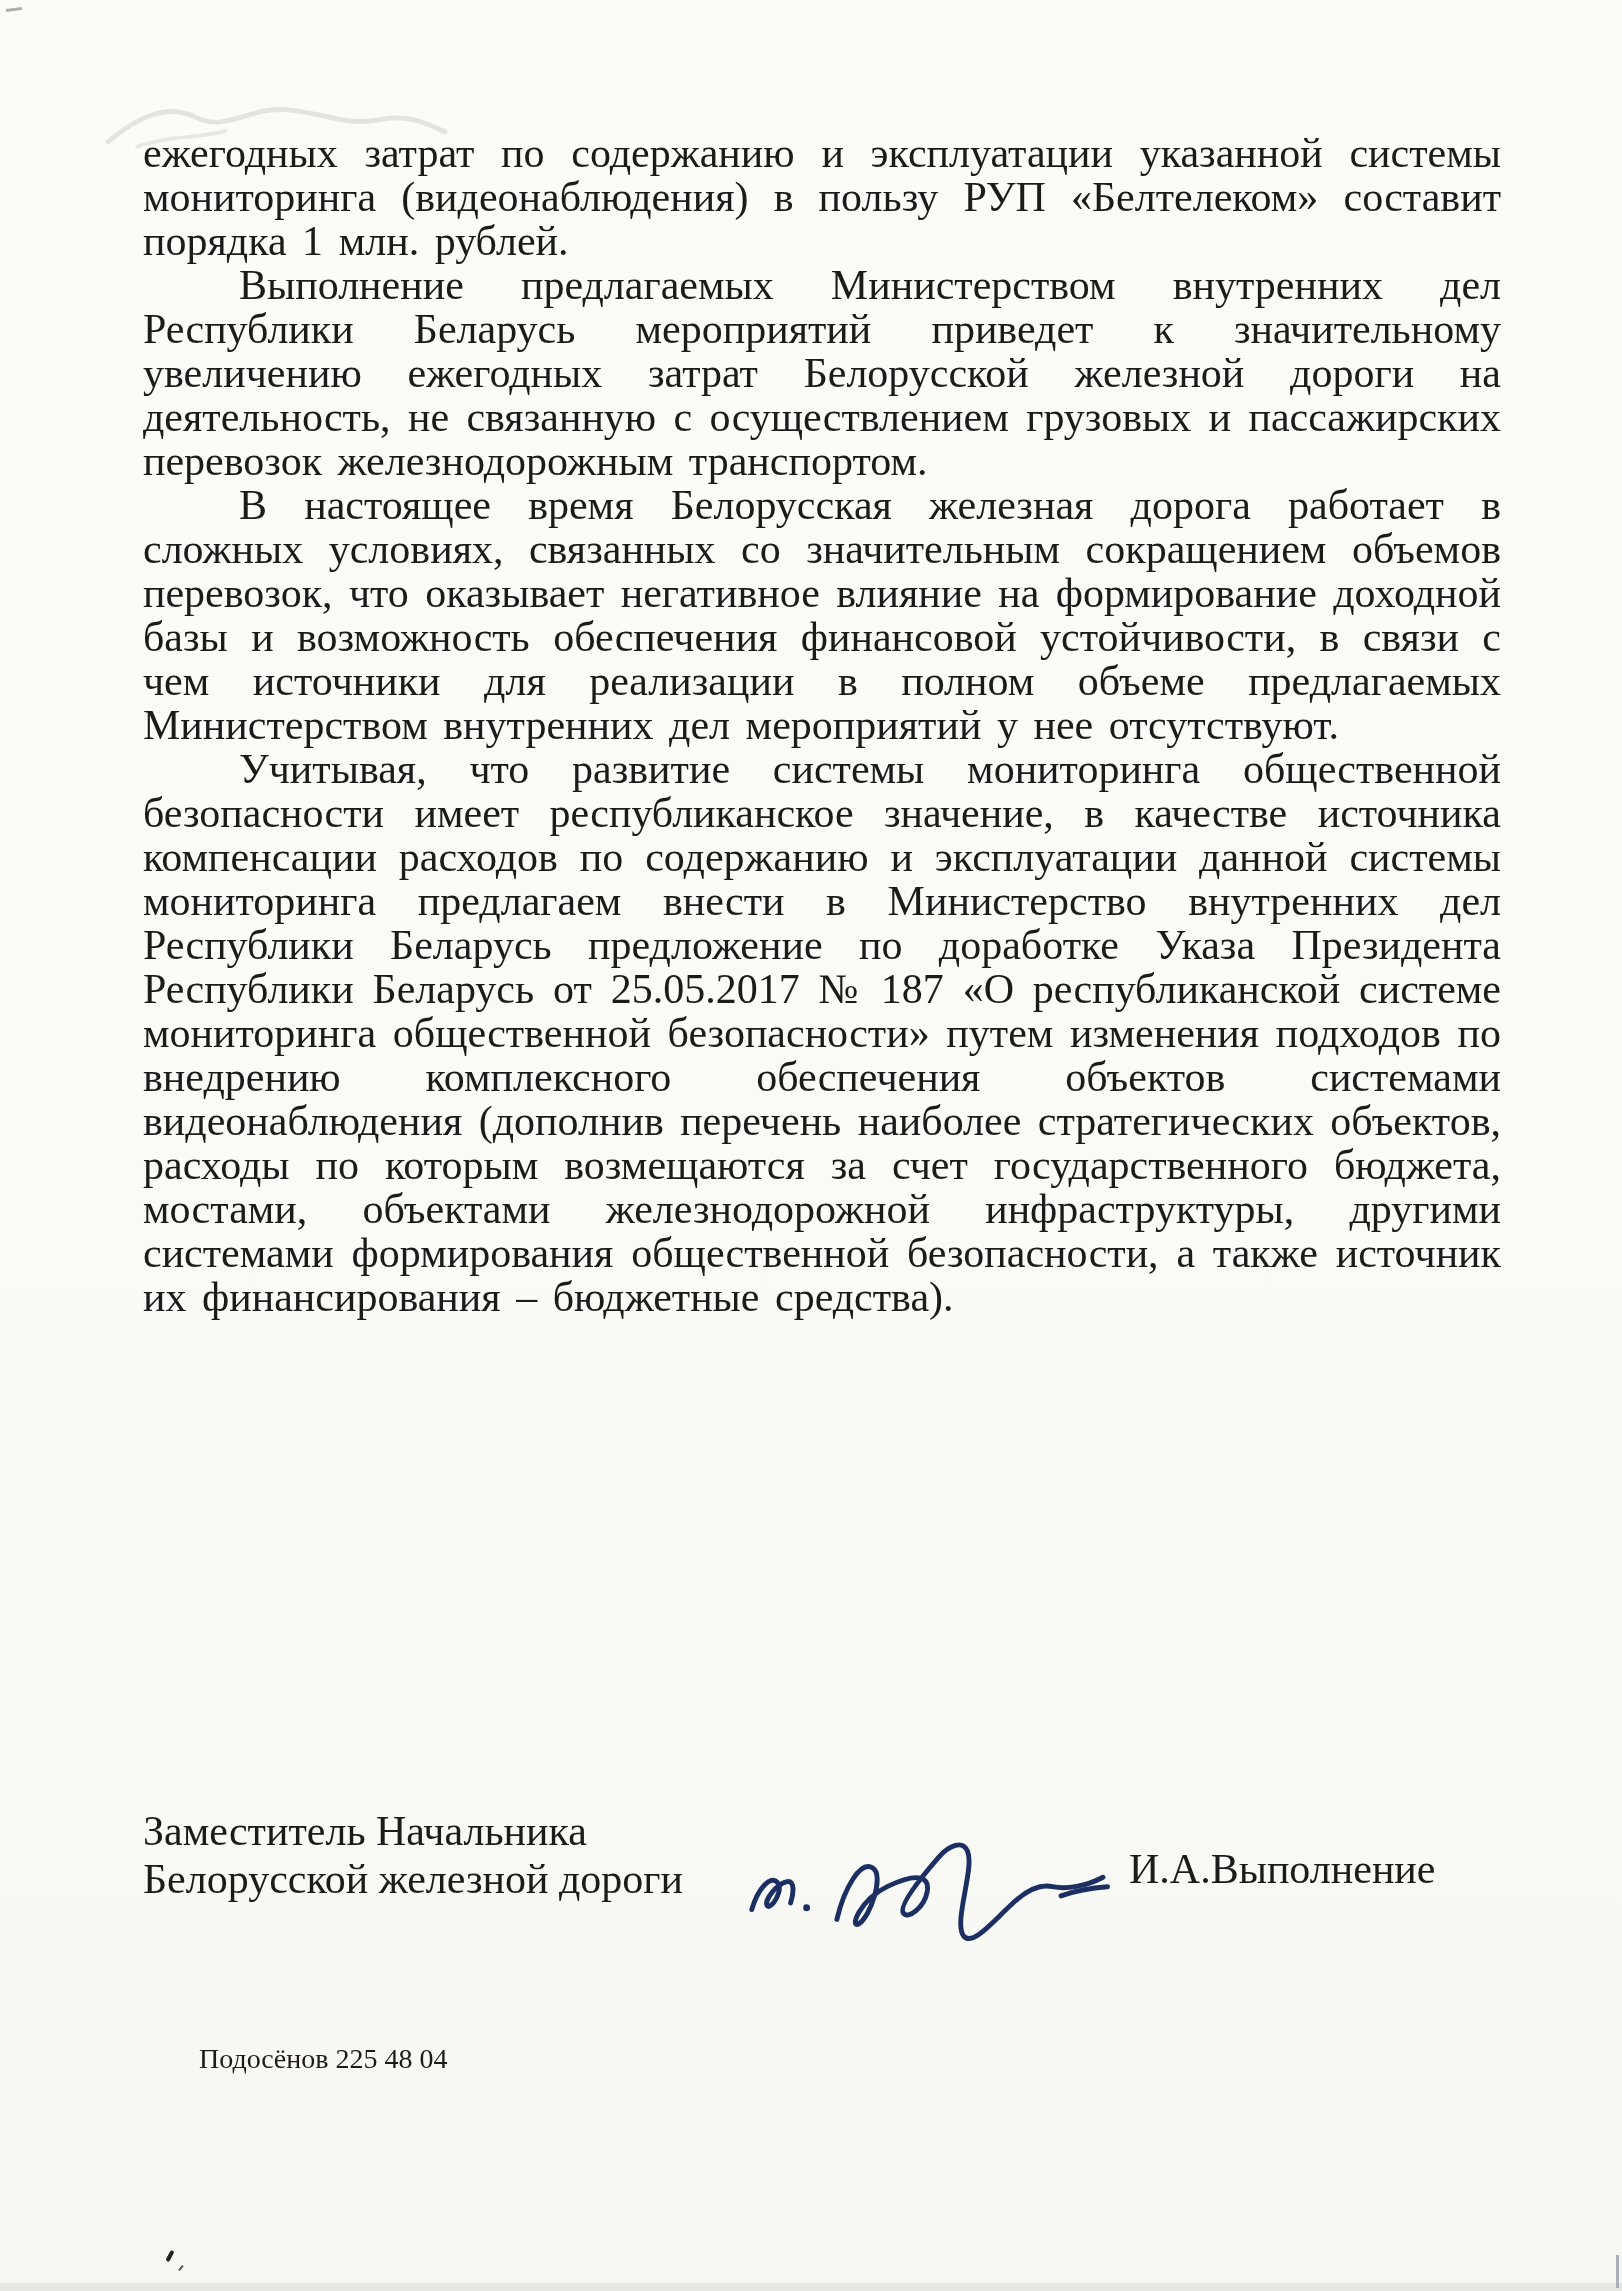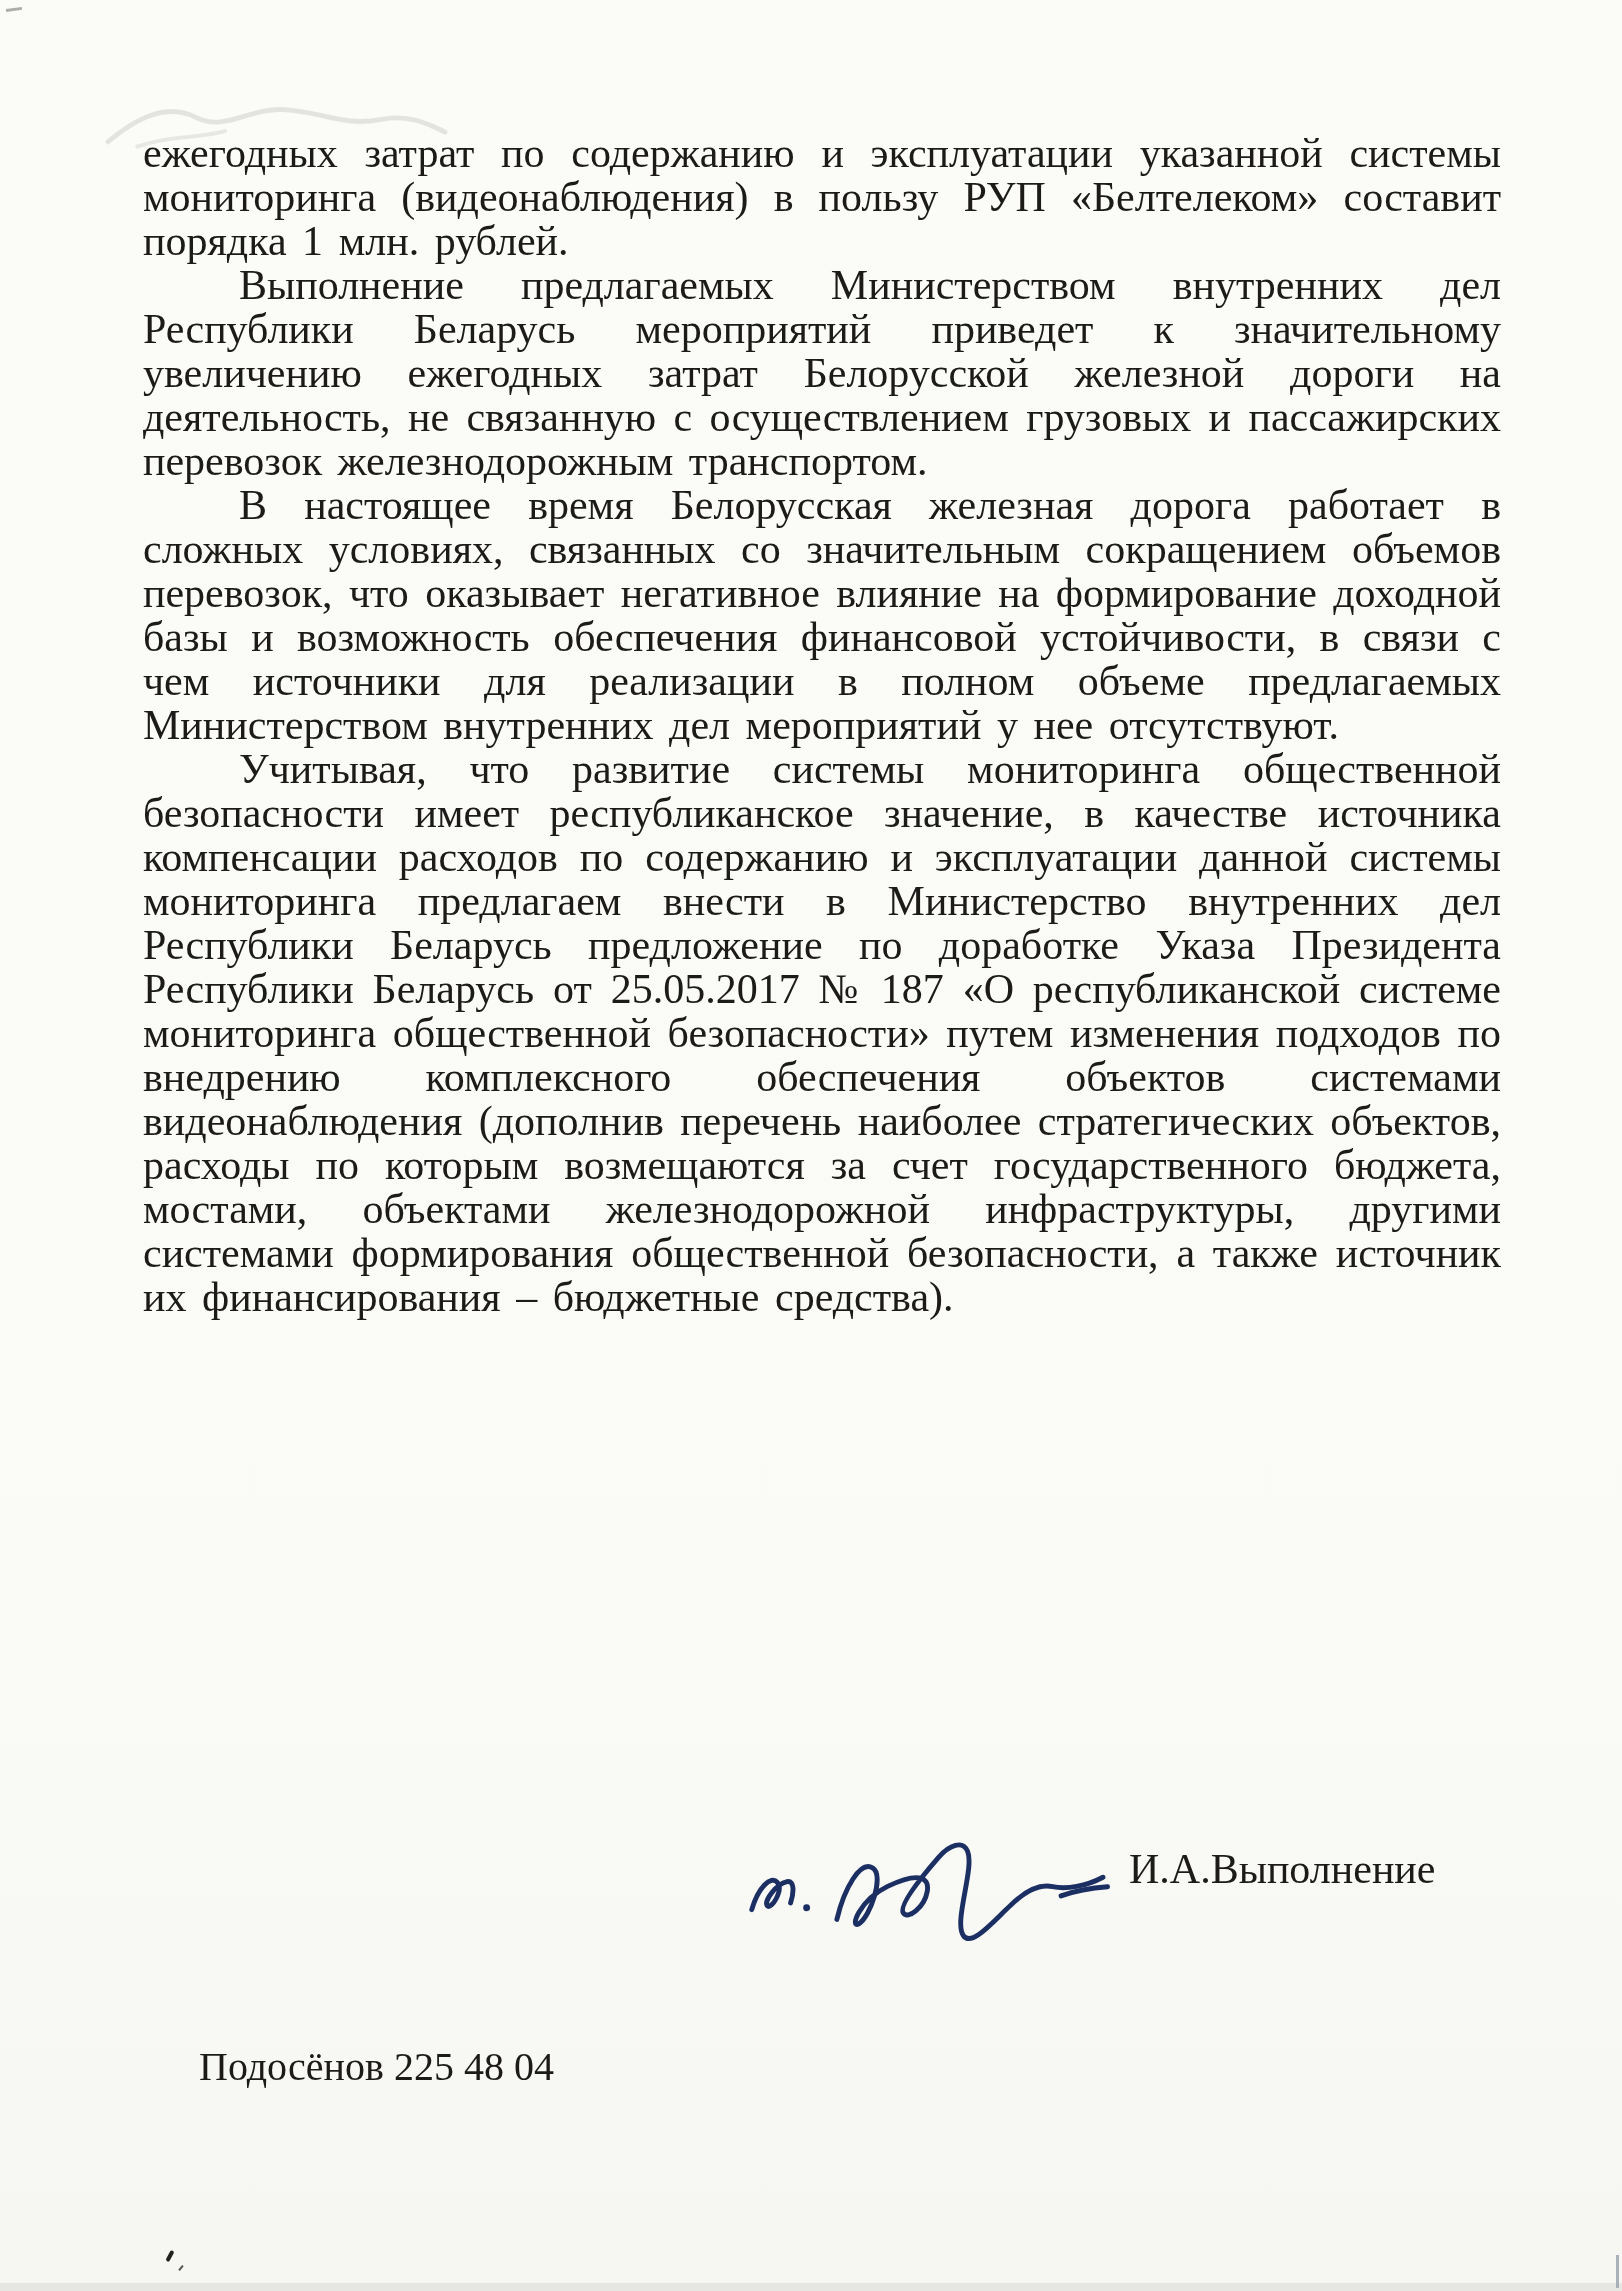--- a/index.html
+++ b/index.html
@@ -52,21 +52,21 @@
     position: absolute;
     left: 737px;
     top: 1815px;
     width: 382px;
     height: 147px;
   }
   .footer-contact {
     position: absolute;
     left: 199px;
     top: 2043px;
-    font-size: 40px;
+    font-size: 28px;
     white-space: nowrap;
   }
   .pencil-scribble {
     position: absolute;
     left: 78px;
     top: 49px;
     width: 392px;
     height: 127px;
     opacity: 0.35;
   }
@@ -128,20 +128,24 @@
   </svg>
   <div class="corner-speck"></div>
 
   <div class="body-text">
     <p>ежегодных затрат по содержанию и эксплуатации указанной системы мониторинга (видеонаблюдения) в пользу РУП «Белтелеком» составит порядка 1 млн. рублей.</p>
     <p class="p-indent">Выполнение предлагаемых Министерством внутренних дел Республики Беларусь мероприятий приведет к значительному увеличению ежегодных затрат Белорусской железной дороги на деятельность, не связанную с осуществлением грузовых и пассажирских перевозок железнодорожным транспортом.</p>
     <p class="p-indent">В настоящее время Белорусская железная дорога работает в сложных условиях, связанных со значительным сокращением объемов перевозок, что оказывает негативное влияние на формирование доходной базы и возможность обеспечения финансовой устойчивости, в связи с чем источники для реализации в полном объеме предлагаемых Министерством внутренних дел мероприятий у нее отсутствуют.</p>
     <p class="p-indent">Учитывая, что развитие системы мониторинга общественной безопасности имеет республиканское значение, в качестве источника компенсации расходов по содержанию и эксплуатации данной системы мониторинга предлагаем внести в Министерство внутренних дел Республики Беларусь предложение по доработке Указа Президента Республики Беларусь от 25.05.2017 № 187 «О республиканской системе мониторинга общественной безопасности» путем изменения подходов по внедрению комплексного обеспечения объектов системами видеонаблюдения (дополнив перечень наиболее стратегических объектов, расходы по которым возмещаются за счет государственного бюджета, мостами, объектами железнодорожной инфраструктуры, другими системами формирования общественной безопасности, а также источник их финансирования – бюджетные средства).</p>
   </div>
 
+  <div class="sig-title">
+    <div>Заместитель Начальника</div>
+    <div>Белорусской железной дороги</div>
+  </div>
 
   <svg class="signature-svg" viewBox="0 0 390 150">
     <g fill="none" stroke="#1c2f63" stroke-width="5" stroke-linecap="round" stroke-linejoin="round" transform="rotate(-4 195 75)">
       <path d="M14 84 C22 62 36 50 42 58 C48 66 34 86 30 81 C27 76 40 60 52 58 C60 57 58 70 54 80"></path>
       <circle cx="70" cy="86" r="3.5" fill="#1c2f63" stroke="none"></circle>
       <path d="M100 100 C110 68 128 42 140 50 C152 58 134 100 122 106 C112 111 124 82 154 70 C184 58 198 62 194 78 C190 94 172 106 168 98 C164 90 188 64 208 44 C220 32 234 28 238 40 C244 58 218 112 228 126 C236 137 258 114 278 98 C292 86 308 78 322 82 C336 86 356 84 374 76"></path>
       <path d="M330 92 C344 88 360 86 378 86"></path>
     </g>
   </svg>
 

